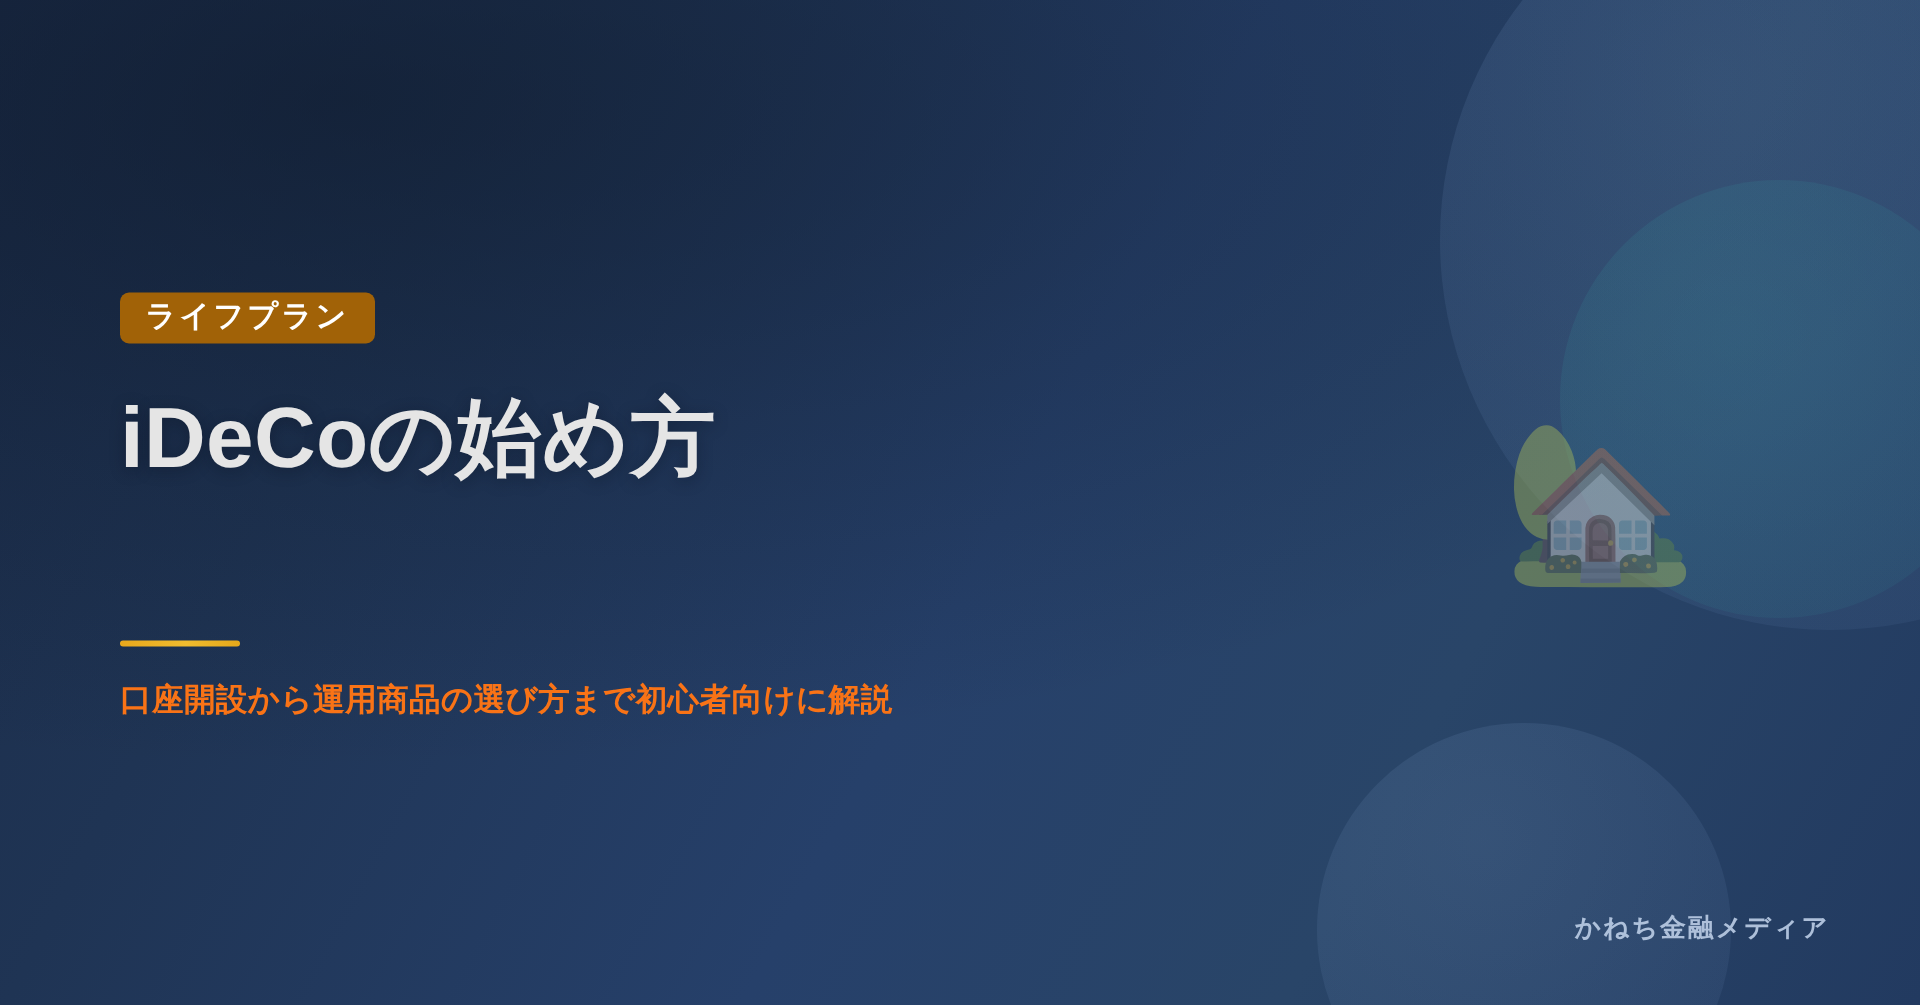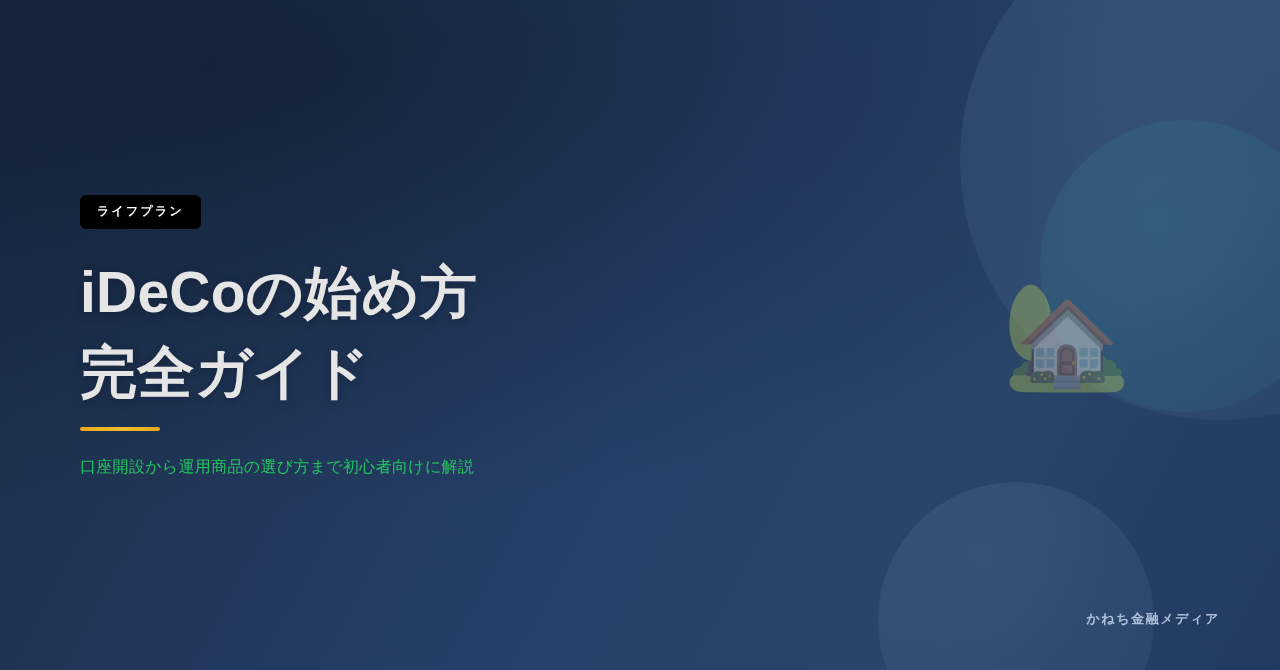--- a/index.html
+++ b/index.html
@@ -100,23 +100,23 @@
     height: 100%;
   }
 
   .badge {
     position: absolute;
     left: 0;
     top: 195px;
     display: inline-block;
     padding: 7px 17px 8px 17px;
     border-radius: 6px;
-    background: #000000;
+    background: #a16207;
     color: #ffffff;
-    font-size: 12px;
+    font-size: 20px;
     font-weight: 700;
     letter-spacing: 2.2px;
     line-height: 19px;
     white-space: nowrap;
   }
 
   .headline {
     position: absolute;
     left: 0;
     top: 252px;
@@ -139,34 +139,34 @@
     height: 4px;
     border-radius: 2px;
     background: linear-gradient(90deg, #e9a81c 0%, #f0bc2e 55%, #e5a81a 100%);
   }
 
   .subtitle {
     position: absolute;
     left: 0;
     top: 452px;
     margin: 0;
-    color: #22c55e;
-    font-size: 16px;
-    font-weight: 400;
+    color: #f97316;
+    font-size: 21px;
+    font-weight: 700;
     line-height: 30px;
     letter-spacing: 0.3px;
     white-space: nowrap;
   }
 
   .brand {
     position: absolute;
     right: 60px;
     top: 608px;
     color: #b9cbe4;
-    font-size: 13px;
+    font-size: 17px;
     font-weight: 700;
     letter-spacing: 1.6px;
     line-height: 22px;
     white-space: nowrap;
     opacity: 0.92;
   }
 </style>
 </head>
 <body>
 
@@ -180,21 +180,20 @@
   <div class="deco-circle circle-c"></div>
 
   <div class="house-emoji">🏡</div>
 
   <div class="content">
 
     <span class="badge">ライフプラン</span>
 
     <h1 class="headline">
       <span class="line">iDeCoの始め方</span>
-      <span class="line">完全ガイド</span>
     </h1>
 
     <div class="rule"></div>
 
     <p class="subtitle">口座開設から運用商品の選び方まで初心者向けに解説</p>
   </div>
 
   <div class="brand">かねち金融メディア</div>
 
 </div>

